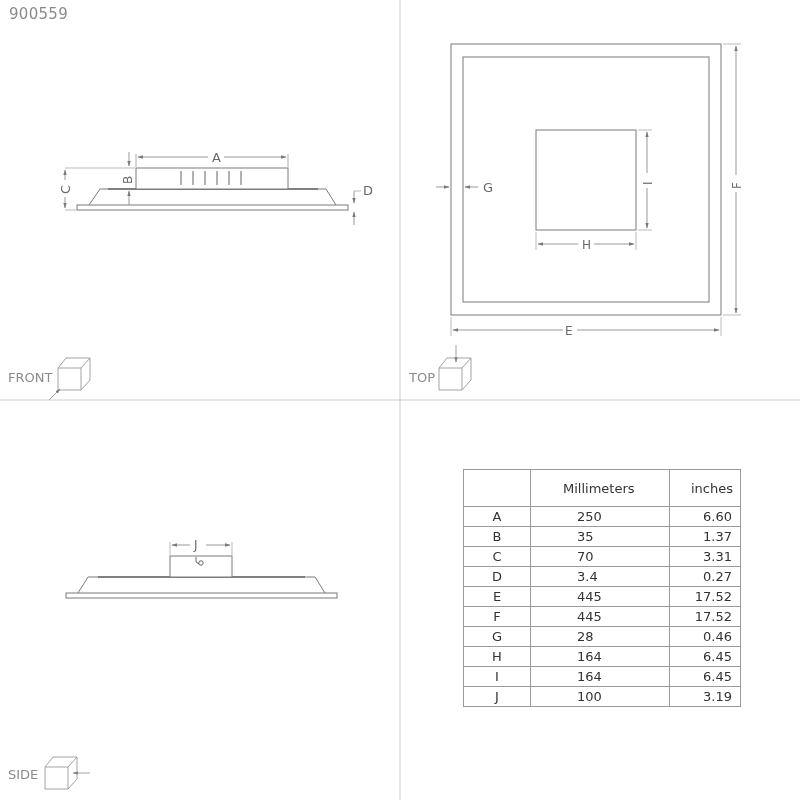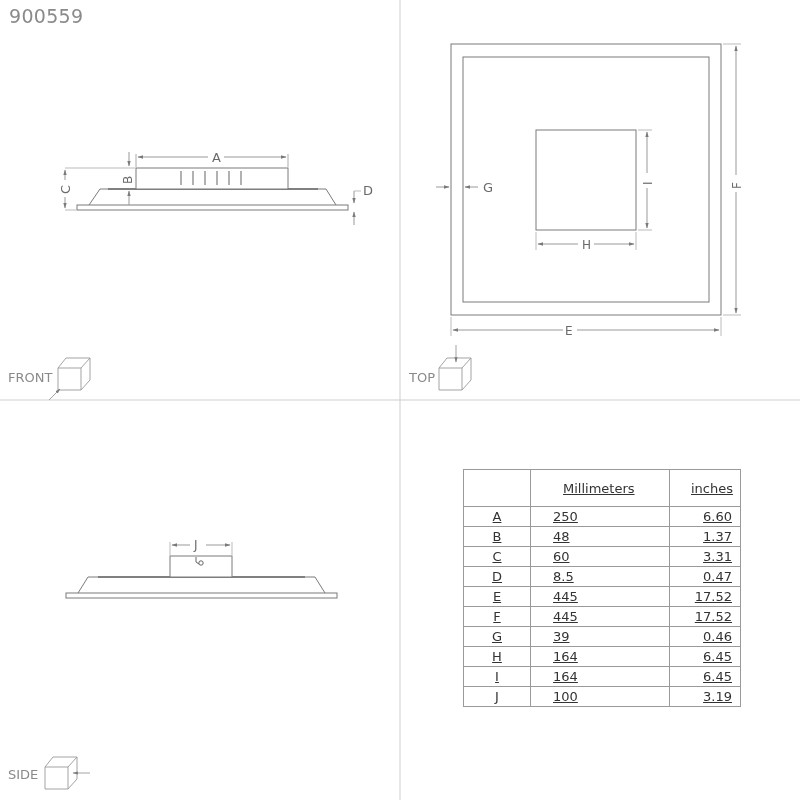--- a/index.html
+++ b/index.html
@@ -1,25 +1,25 @@
 <!DOCTYPE html>
 <html><head>
 <meta charset="utf-8">
 <style>
   html, body { margin: 0; padding: 0; background: #ffffff; }
   body { width: 800px; height: 800px; position: relative; overflow: hidden; font-family: "DejaVu Sans", sans-serif; color: #555; }
-  .product-code { position: absolute; left: 9px; top: 5px; font-size: 19px; color: #8a8a8a; letter-spacing: 0.3px; }
+  .product-code { position: absolute; left: 9px; top: 5px; font-size: 15px; color: #8a8a8a; letter-spacing: 0.3px; }
   svg.drawing { position: absolute; left: 0; top: 0; }
   .lbl { font-family: "DejaVu Sans", sans-serif; fill: #6a6a6a; }
   .view-lbl { font-family: "DejaVu Sans", sans-serif; fill: #8a8a8a; font-size: 13px; }
-  table.dims { position: absolute; left: 463px; top: 469px; border-collapse: collapse; font-family: "DejaVu Sans", sans-serif; font-size: 13px; color: #333; text-decoration: underline; }
+  table.dims { position: absolute; left: 463px; top: 469px; border-collapse: collapse; font-family: "DejaVu Sans", sans-serif; font-size: 13px; color: #333; }
   table.dims td, table.dims th { border: 1px solid #9a9a9a; font-weight: normal; padding: 0; height: 19px; }
   table.dims th { height: 36px; }
   table.dims .c0 { width: 66px; text-align: center; }
-  table.dims .c1 { width: 139px; text-align: left; padding-left: 22px; box-sizing: border-box; }
+  table.dims .c1 { width: 139px; text-align: left; padding-left: 46px; box-sizing: border-box; }
   table.dims th.c1 { padding-left: 32px; }
   table.dims .c2 { width: 71px; text-align: right; padding-right: 8px; box-sizing: border-box; }
   table.dims th.c2 { padding-right: 7px; }
 </style>
 </head>
 <body>
 
 <div class="product-code">900559</div>
 
 <svg class="drawing" width="800" height="800" viewBox="0 0 800 800">
@@ -153,46 +153,46 @@
     </tr>
   </thead>
   <tbody>
     <tr>
         <td class="c0">A</td>
         <td class="c1">250</td>
         <td class="c2">6.60</td>
       </tr>
     <tr>
         <td class="c0">B</td>
-        <td class="c1">48</td>
+        <td class="c1">35</td>
         <td class="c2">1.37</td>
       </tr>
     <tr>
         <td class="c0">C</td>
-        <td class="c1">60</td>
+        <td class="c1">70</td>
         <td class="c2">3.31</td>
       </tr>
     <tr>
         <td class="c0">D</td>
-        <td class="c1">8.5</td>
-        <td class="c2">0.47</td>
+        <td class="c1">3.4</td>
+        <td class="c2">0.27</td>
       </tr>
     <tr>
         <td class="c0">E</td>
         <td class="c1">445</td>
         <td class="c2">17.52</td>
       </tr>
     <tr>
         <td class="c0">F</td>
         <td class="c1">445</td>
         <td class="c2">17.52</td>
       </tr>
     <tr>
         <td class="c0">G</td>
-        <td class="c1">39</td>
+        <td class="c1">28</td>
         <td class="c2">0.46</td>
       </tr>
     <tr>
         <td class="c0">H</td>
         <td class="c1">164</td>
         <td class="c2">6.45</td>
       </tr>
     <tr>
         <td class="c0">I</td>
         <td class="c1">164</td>

